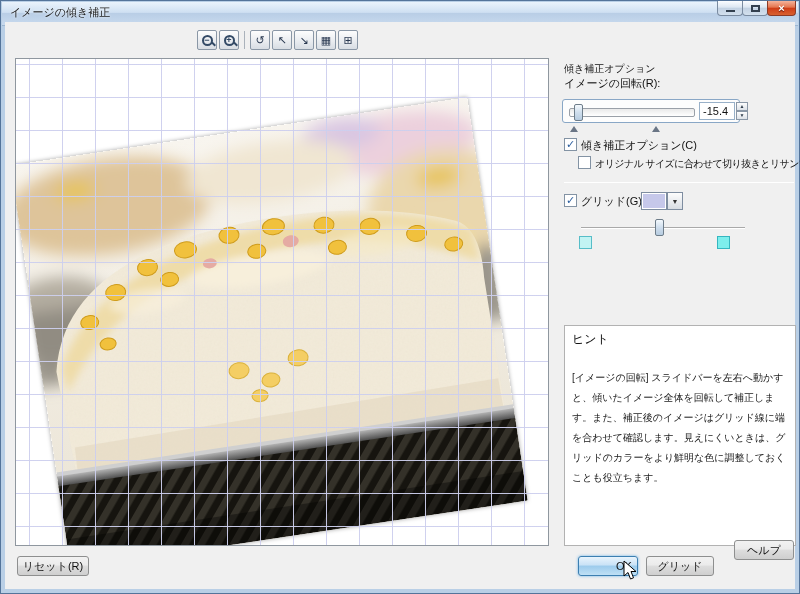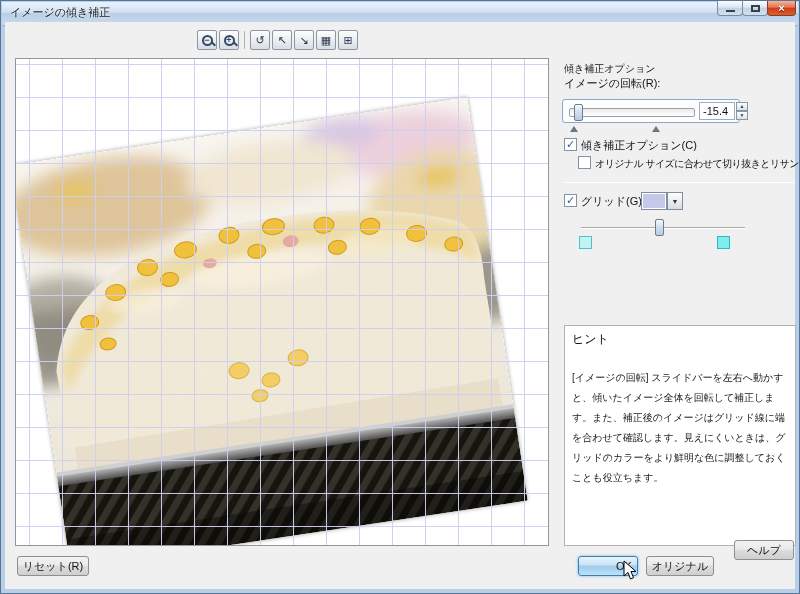--- a/index.html
+++ b/index.html
@@ -282,21 +282,21 @@
     <div class="cyansq left"></div>
     <div class="cyansq right"></div>
 
     <div class="hintbox">
       <div class="hint-title">ヒント</div>
       <div class="hint-text">[イメージの回転] スライドバーを左右へ動かすと、傾いたイメージ全体を回転して補正します。また、補正後のイメージはグリッド線に端を合わせて確認します。見えにくいときは、グリッドのカラーをより鮮明な色に調整しておくことも役立ちます。</div>
     </div>
 
     <div class="btn reset">リセット(R)</div>
     <div class="btn ok">OK</div>
-    <div class="btn cancel">オリジナル</div>
+    <div class="btn cancel">グリッド</div>
     <div class="btn help">ヘルプ</div>
 
     <svg class="cursor" viewBox="0 0 16 22">
       <path d="M1,1 L1,16 L5,12.5 L7.5,19 L10.5,17.8 L8,11.5 L13,11.5 Z" fill="#ffffff" stroke="#000000" stroke-width="1"></path>
     </svg>
 
   </div>
 </div>
 
 </body></html>

